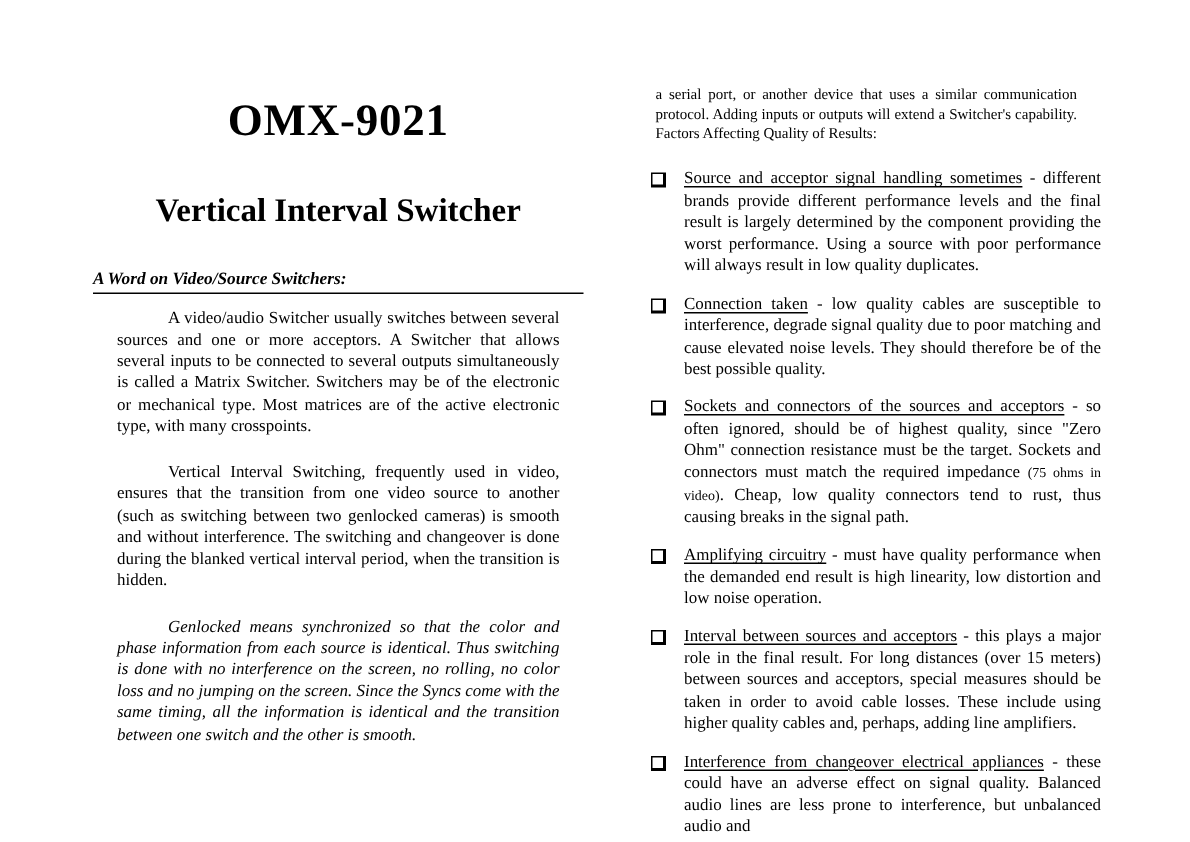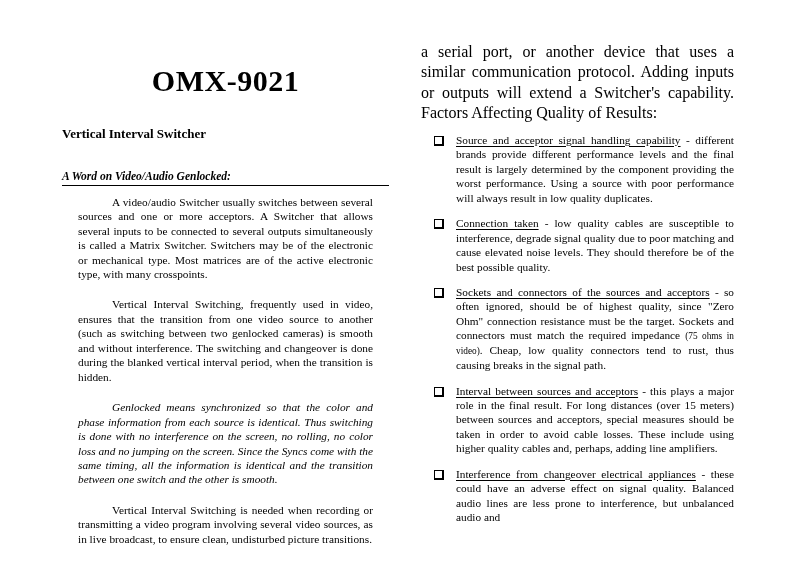--- a/index.html
+++ b/index.html
@@ -40,23 +40,23 @@
   
   .doc-title {
     font-size: 30px;
     font-weight: bold;
     text-align: center;
     letter-spacing: 0.5px;
     margin: 22px 0 0 0;
     line-height: 1.1;
   }
   .doc-subtitle {
-    font-size: 13px;
+    font-size: 22px;
     font-weight: bold;
-    text-align: left;
+    text-align: center;
     margin: 30px 0 0 0;
     line-height: 1.15;
   }
 
   
   .section-heading {
     margin: 28px 0 0 0;
     font-size: 11.5px;
     font-weight: bold;
     font-style: italic;
@@ -77,24 +77,24 @@
   }
   p.body.first {
     margin-top: 9px;
   }
   p.body.italic {
     font-style: italic;
   }
 
   
   p.flush {
-    font-size: 16px;
+    font-size: 10px;
     line-height: 1.28;
     text-align: justify;
-    margin: 0;
+    margin: 16px;
     text-indent: 0;
   }
   p.flush.spaced {
     margin-top: 11px;
   }
 
   
   ul.bullets {
     list-style: none;
     margin: 9px 0 0 0;
@@ -134,43 +134,46 @@
 </head>
 <body>
 
 <div class="page">
   <div class="columns">
 
     <div class="col-left">
       <h1 class="doc-title">OMX-9021</h1>
       <h2 class="doc-subtitle">Vertical Interval Switcher</h2>
 
-      <div class="section-heading">A Word on Video/Audio Genlocked:</div>
+      <div class="section-heading">A Word on Video/Source Switchers:</div>
 
       <p class="body first">A video/audio Switcher usually switches between several sources and one or more acceptors. A Switcher that allows several inputs to be connected to several outputs simultaneously is called a Matrix Switcher. Switchers may be of the electronic or mechanical type. Most matrices are of the active electronic type, with many crosspoints.</p>
       <p class="body">Vertical Interval Switching, frequently used in video, ensures that the transition from one video source to another (such as switching between two genlocked cameras) is smooth and without interference. The switching and changeover is done during the blanked vertical interval period, when the transition is hidden.</p>
       <p class="body italic">Genlocked means synchronized so that the color and phase information from each source is identical. Thus switching is done with no interference on the screen, no rolling, no color loss and no jumping on the screen. Since the Syncs come with the same timing, all the information is identical and the transition between one switch and the other is smooth.</p>
-      <p class="body">Vertical Interval Switching is needed when recording or transmitting a video program involving several video sources, as in live broadcast, to ensure clean, undisturbed picture transitions.</p>
     </div>
 
     <div class="col-right">
       <p class="flush">a serial port, or another device that uses a similar communication protocol. Adding inputs or outputs will extend a Switcher's capability. Factors Affecting Quality of Results:</p>
 
       <ul class="bullets">
         <li>
           <span class="bullet-box"></span>
-          <span class="term">Source and acceptor signal handling capability</span><span> - different brands provide different performance levels and the final result is largely determined by the component providing the worst performance. Using a source with poor performance will always result in low quality duplicates.</span>
+          <span class="term">Source and acceptor signal handling sometimes</span><span> - different brands provide different performance levels and the final result is largely determined by the component providing the worst performance. Using a source with poor performance will always result in low quality duplicates.</span>
         </li>
         <li>
           <span class="bullet-box"></span>
           <span class="term">Connection taken</span><span> - low quality cables are susceptible to interference, degrade signal quality due to poor matching and cause elevated noise levels. They should therefore be of the best possible quality.</span>
         </li>
         <li>
           <span class="bullet-box"></span>
           <span class="term">Sockets and connectors of the sources and acceptors</span><span> - so often ignored, should be of highest quality, since "Zero Ohm" connection resistance must be the target. Sockets and connectors must match the required impedance </span><span class="small-note">(75 ohms in video)</span><span>. Cheap, low quality connectors tend to rust, thus causing breaks in the signal path.</span>
+        </li>
+        <li>
+          <span class="bullet-box"></span>
+          <span class="term">Amplifying circuitry</span><span> - must have quality performance when the demanded end result is high linearity, low distortion and low noise operation.</span>
         </li>
         <li>
           <span class="bullet-box"></span>
           <span class="term">Interval between sources and acceptors</span><span> - this plays a major role in the final result. For long distances (over 15 meters) between sources and acceptors, special measures should be taken in order to avoid cable losses. These include using higher quality cables and, perhaps, adding line amplifiers.</span>
         </li>
         <li>
           <span class="bullet-box"></span>
           <span class="term">Interference from changeover electrical appliances</span><span> - these could have an adverse effect on signal quality. Balanced audio lines are less prone to interference, but unbalanced audio and</span>
         </li>
       </ul>

